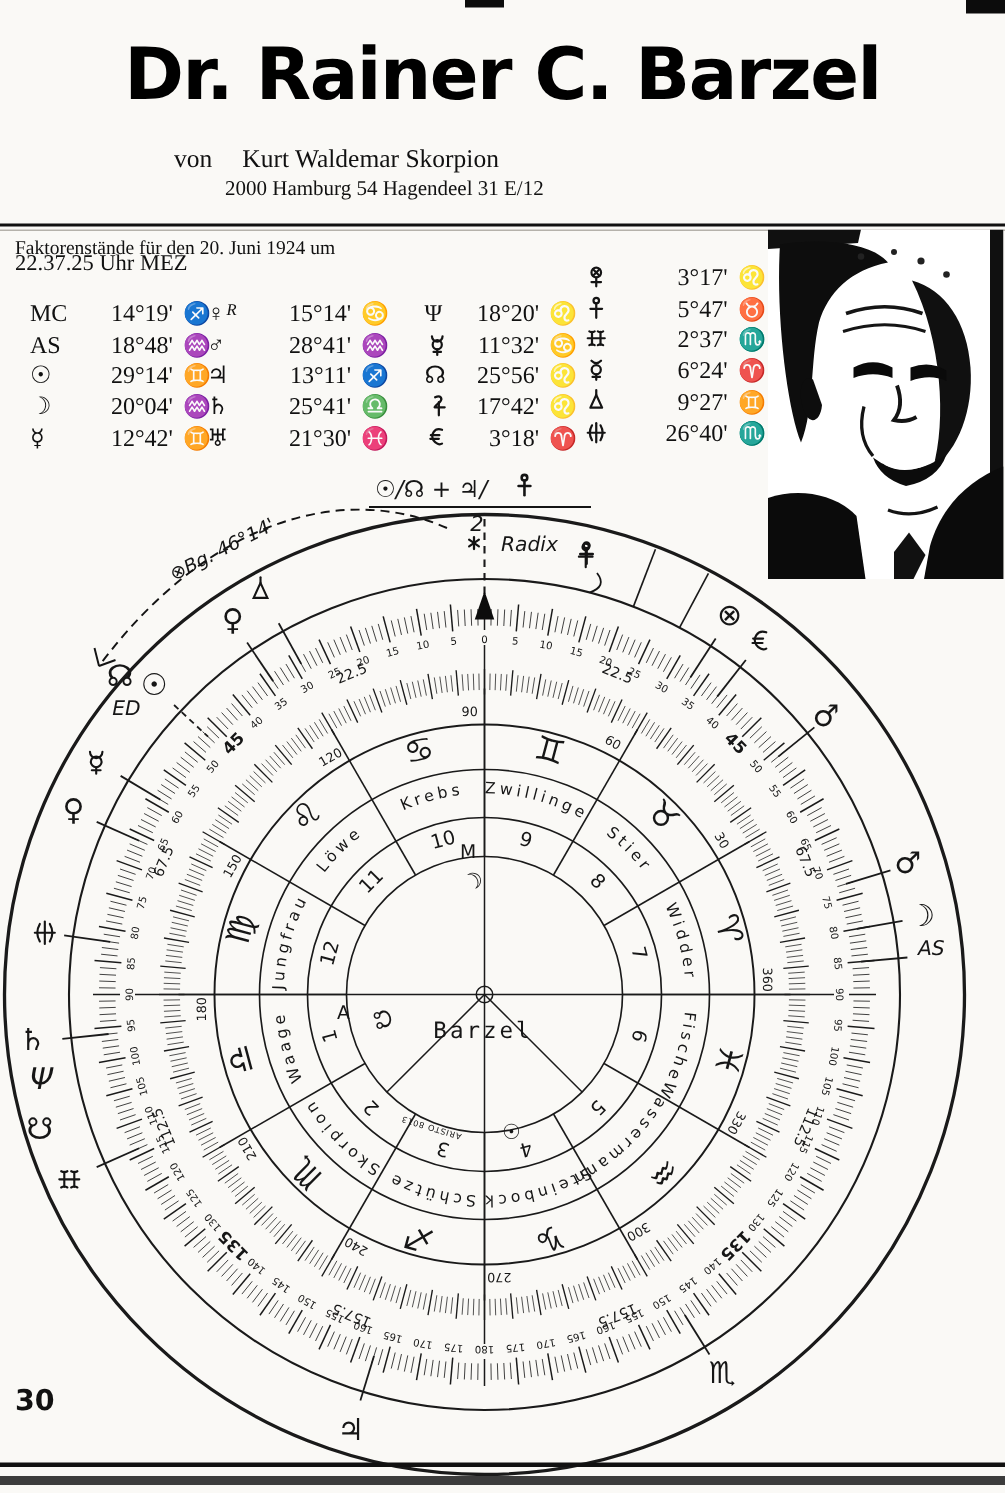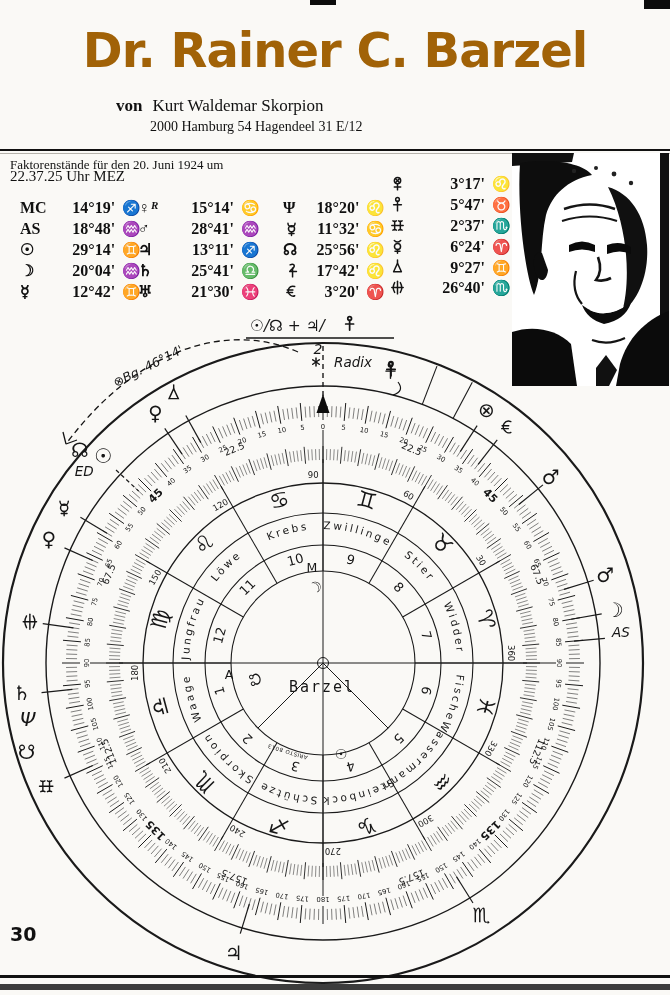--- a/index.html
+++ b/index.html
@@ -1,29 +1,29 @@
 <!DOCTYPE html>
 <html><head>
 <meta charset="utf-8">
 <style>
   html,body{margin:0;padding:0;}
   body{width:670px;height:995px;position:relative;background:#faf9f6;overflow:hidden;
        font-family:"Liberation Serif", serif;color:#111;}
   .abs{position:absolute;}
   #title{left:0;right:0;top:22px;text-align:center;font-family:"DejaVu Sans",sans-serif;
-         font-weight:700;font-size:48px;letter-spacing:-1px;color:#a16207;}
+         font-weight:700;font-size:48px;letter-spacing:-1px;color:#000000;}
   #byline{left:116px;top:96px;font-size:17px;}
-  #byline .von{margin-right:10px;font-weight:bold;}
+  #byline .von{margin-right:20px;}
   #address{left:150px;top:119px;font-size:14px;}
   .rule{left:0;width:670px;background:#111;}
   #caption1{left:10px;top:157px;font-size:13px;}
   #caption2{left:10px;top:168px;font-size:15px;}
   #factors{left:8px;top:198px;width:500px;}
   .fcol{position:absolute;top:0;}
-  .frow{display:flex;align-items:center;height:20.8px;font-size:16px;font-weight:bold;}
+  .frow{display:flex;align-items:flex-end;height:20.8px;font-size:16px;}
   .fsym{width:30px;font-size:16px;}
   .fsym svg{vertical-align:-3px;}
   .fval{width:66px;text-align:right;white-space:nowrap;}
   .fsign{width:26px;padding-left:7px;font-size:15px;}
   .retro{font-size:11px;font-style:italic;vertical-align:4px;margin-left:1px;}
   #pagenum{left:10px;top:923px;font-family:"DejaVu Sans",sans-serif;font-weight:700;font-size:19px;}
   #wheelsvg{left:0;top:300px;}
   #photo{left:512px;top:153px;}
   .artifact{background:#0c0c0c;}
   text{fill:#161616;}
@@ -124,21 +124,21 @@
           </svg></span>
         <span class="fval">17°42'</span>
         <span class="fsign">♌</span>
       </div>
       <div class="frow">
         <span class="fsym"><svg width="17" height="17" viewBox="0 0 24 24" fill="none" stroke="#141414" stroke-width="2.1" stroke-linecap="round" stroke-linejoin="round">
             <path d="M16.5,5 C9,2.5 5.5,10 8.5,15 C10.5,18 14,19.5 16.5,18"></path>
             <path d="M6,10 L14,10"></path>
             <path d="M5.5,13.5 L13.5,13.5"></path>
           </svg></span>
-        <span class="fval">3°20'</span>
+        <span class="fval">3°18'</span>
         <span class="fsign">♈</span>
       </div>
     </div>
     <div class="fcol" style="left: 381px; width: 130px; top: -24px;">
       <div class="frow">
         <span class="fsym"><svg width="17" height="17" viewBox="0 0 24 24" fill="none" stroke="#141414" stroke-width="2.1" stroke-linecap="round" stroke-linejoin="round">
             <path d="M12,12.5 L12,21"></path>
             <path d="M7.5,17 L16.5,17"></path>
             <path d="M9,5 L15,11"></path>
             <path d="M15,5 L9,11"></path>

